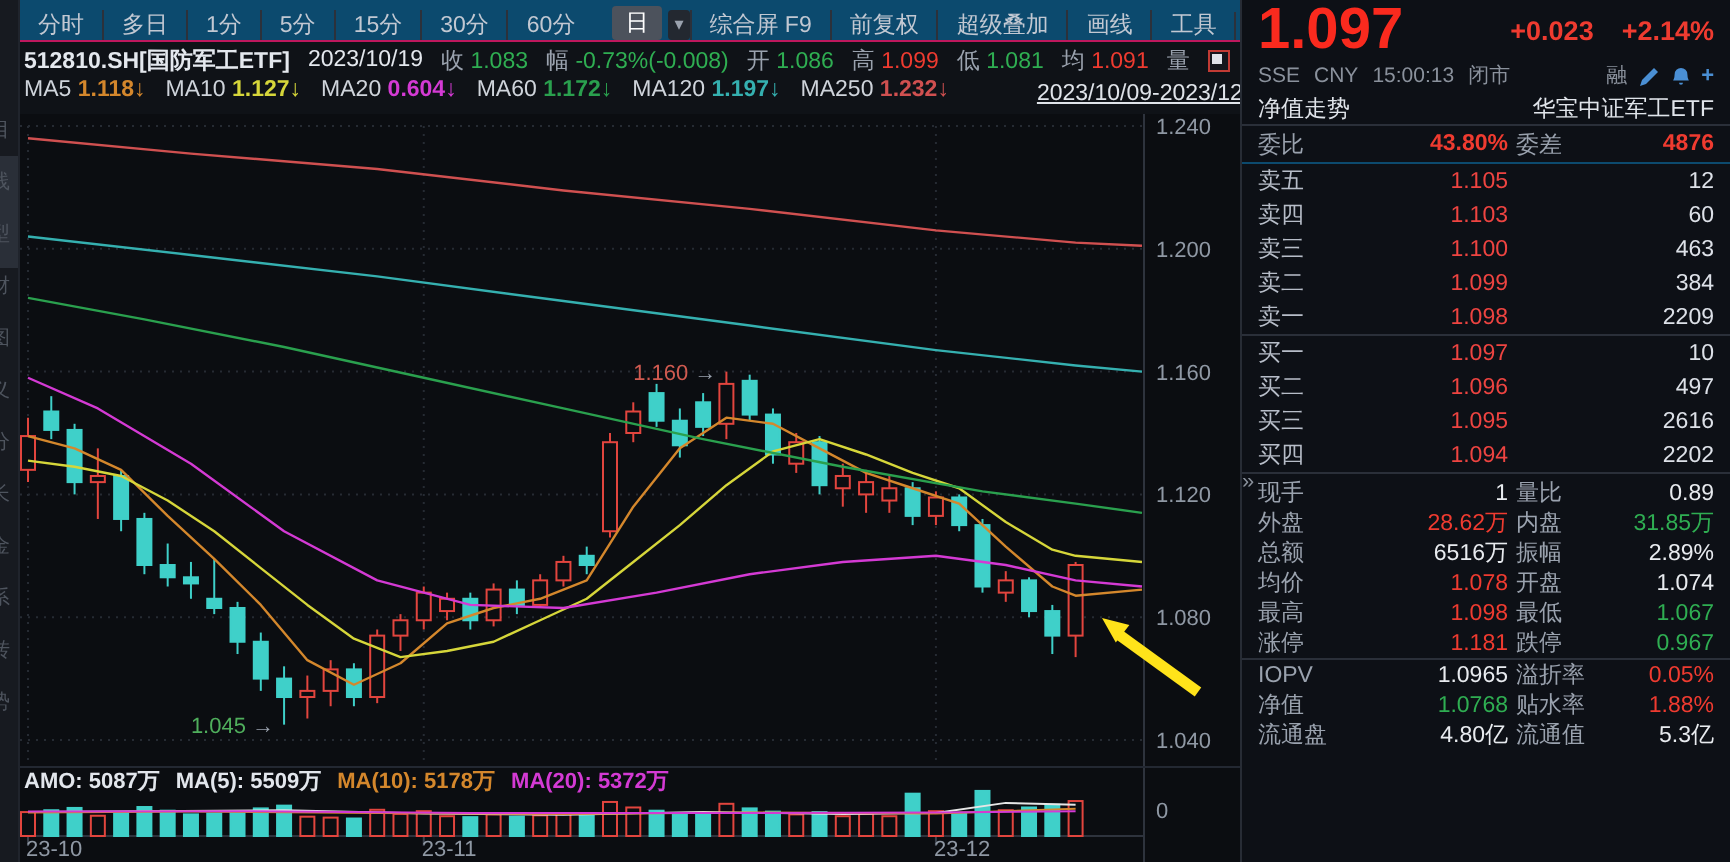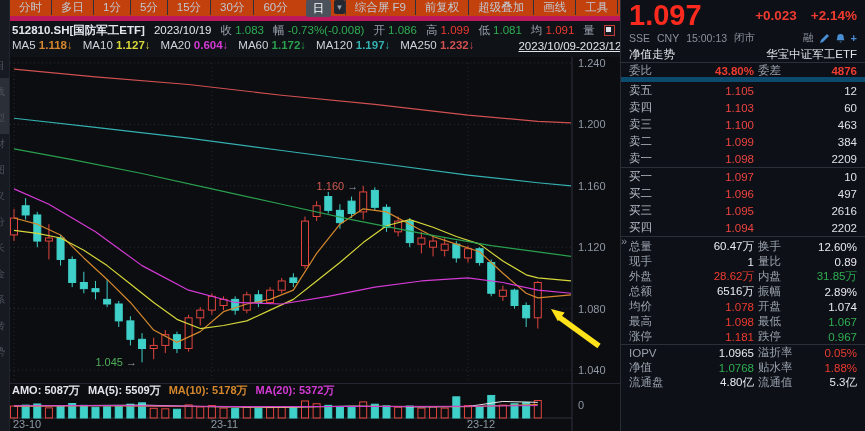--- a/index.html
+++ b/index.html
@@ -6,21 +6,21 @@
   html,body{background:#000}
   #app{position:relative;width:865px;height:431px;background:#0b0d11;overflow:hidden;
        font-family:"Liberation Sans","DejaVu Sans",sans-serif;color:#c6ccd6;font-size:11.5px}
   
   .left-strip{position:absolute;left:0;top:0;width:10px;height:431px;background:#171a20;overflow:hidden;border-right:1px solid #20242c}
   .strip-hl{position:absolute;left:0;top:78px;width:10px;height:56px;background:#2a2f38}
   .strip-glyphs{position:absolute;left:-5px;top:60px;width:16px;display:flex;flex-direction:column;gap:14px;
                 color:#4e545e;font-size:10px;line-height:12px}
   
   .main{position:absolute;left:10px;top:0;width:610px;height:431px;background:#0b0d11}
-  .tab-row{display:flex;align-items:flex-start;height:21px;background:#c2410c;border-bottom:5px solid #be185d;font-size:11.5px;color:#c2c8d2}
+  .tab-row{display:flex;align-items:flex-end;height:21px;background:#0c4a6e;border-bottom:1px solid #be185d;font-size:11.5px;color:#c2c8d2}
   .titem{padding:0 9px;border-left:1px solid #2c313b;cursor:default;white-space:nowrap}
   .titem:first-child{border-left:none}
   .active-tab{background:#4c525c;color:#fff;margin-left:9px;padding:1px 7px;border-radius:2px}
   .caret-btn{background:#232830;color:#9aa2ae;font-size:9px;padding:2px 3px;margin-left:3px;border-radius:2px}
   .spacer{flex:1}
   .info-row{display:flex;align-items:center;height:18px;padding:0 2px;font-size:11.5px;white-space:nowrap;gap:9px;background:#0f1217}
   .ma-row{display:flex;align-items:flex-start;height:18px;padding:0 2px;font-size:11.5px;white-space:nowrap;gap:22px;background:#0f1217}
   .lbl{color:#9aa2ae}
   .r{color:#ef3b30}.g{color:#2fae52}.w{color:#e8ebef}
   .sym{color:#e4e8ee;font-weight:bold}
@@ -43,21 +43,21 @@
   .info-circle{width:13px;height:13px;border:1px solid #8f98a4;border-radius:50%;color:#8f98a4;font-size:9px;
                display:flex;align-items:center;justify-content:center;margin-left:6px}
   .code{margin-left:auto;color:#e4e8ee;font-size:17px}
   .price-row{display:flex;align-items:center;height:30px;padding:0 8px}
   .big-price{color:#fa2a1e;font-size:29px;font-weight:bold;line-height:30px}
   .chg-grp{margin-left:auto;display:flex;gap:14px;color:#ef3b30;font-weight:bold;font-size:13.5px}
   .status-row{display:flex;align-items:center;height:16px;padding:0 8px;color:#8a919c;font-size:10.5px;gap:7px}
   .status-icons{margin-left:auto;display:flex;align-items:center;gap:5px}
   .blue-ic{color:#4a8fd4;font-size:11px;font-weight:bold}
   .nav-row{display:flex;justify-content:space-between;align-items:center;height:17px;padding:0 8px;color:#e0e4ea;border-bottom:1px solid #2a2f39;font-size:11.5px}
-  .weibi-row{display:grid;grid-template-columns:46px 79px 46px 1fr;align-items:center;height:19px;padding:0 8px;border-bottom:5px solid #0c4a6e}
+  .weibi-row{display:grid;grid-template-columns:46px 79px 46px 1fr;align-items:center;height:19px;padding:0 8px;border-bottom:1px solid #0c4a6e}
   .weibi-row .v{text-align:right;font-weight:bold}
   .ob-row{display:grid;grid-template-columns:40px 85px 1fr;align-items:center;height:17px;padding:0 8px}
   .ob-row .p{text-align:right;color:#ee4441}
   .ob-row .q{text-align:right;color:#dde1e8}
   .ob-row .l{color:#b7bdc8}
   .bsep{border-top:1px solid #2a2f39}
   .st-row{display:grid;grid-template-columns:46px 79px 46px 1fr;align-items:center;height:15px;padding:0 8px;font-size:11.5px}
   .st-row .v{text-align:right}
   .st-row .l{color:#9aa2ae}
   svg text{font-family:"Liberation Sans","DejaVu Sans",sans-serif}
@@ -409,26 +409,20 @@
         </div>
         <div class="ob-row">
           <span class="l">买四</span>
           <span class="p">1.094</span>
           <span class="q">2202</span>
         </div>
       </div>
     <div class="bsep"></div>
     <div id="stats" style="padding-top:2px">
         <div class="st-row">
-          <span class="l">总量</span>
-          <span class="v w">60.47万</span>
-          <span class="l" style="padding-left:4px">换手</span>
-          <span class="v w">12.60%</span>
-        </div>
-        <div class="st-row">
           <span class="l">现手</span>
           <span class="v w">1</span>
           <span class="l" style="padding-left:4px">量比</span>
           <span class="v w">0.89</span>
         </div>
         <div class="st-row">
           <span class="l">外盘</span>
           <span class="v r">28.62万</span>
           <span class="l" style="padding-left:4px">内盘</span>
           <span class="v g">31.85万</span>

